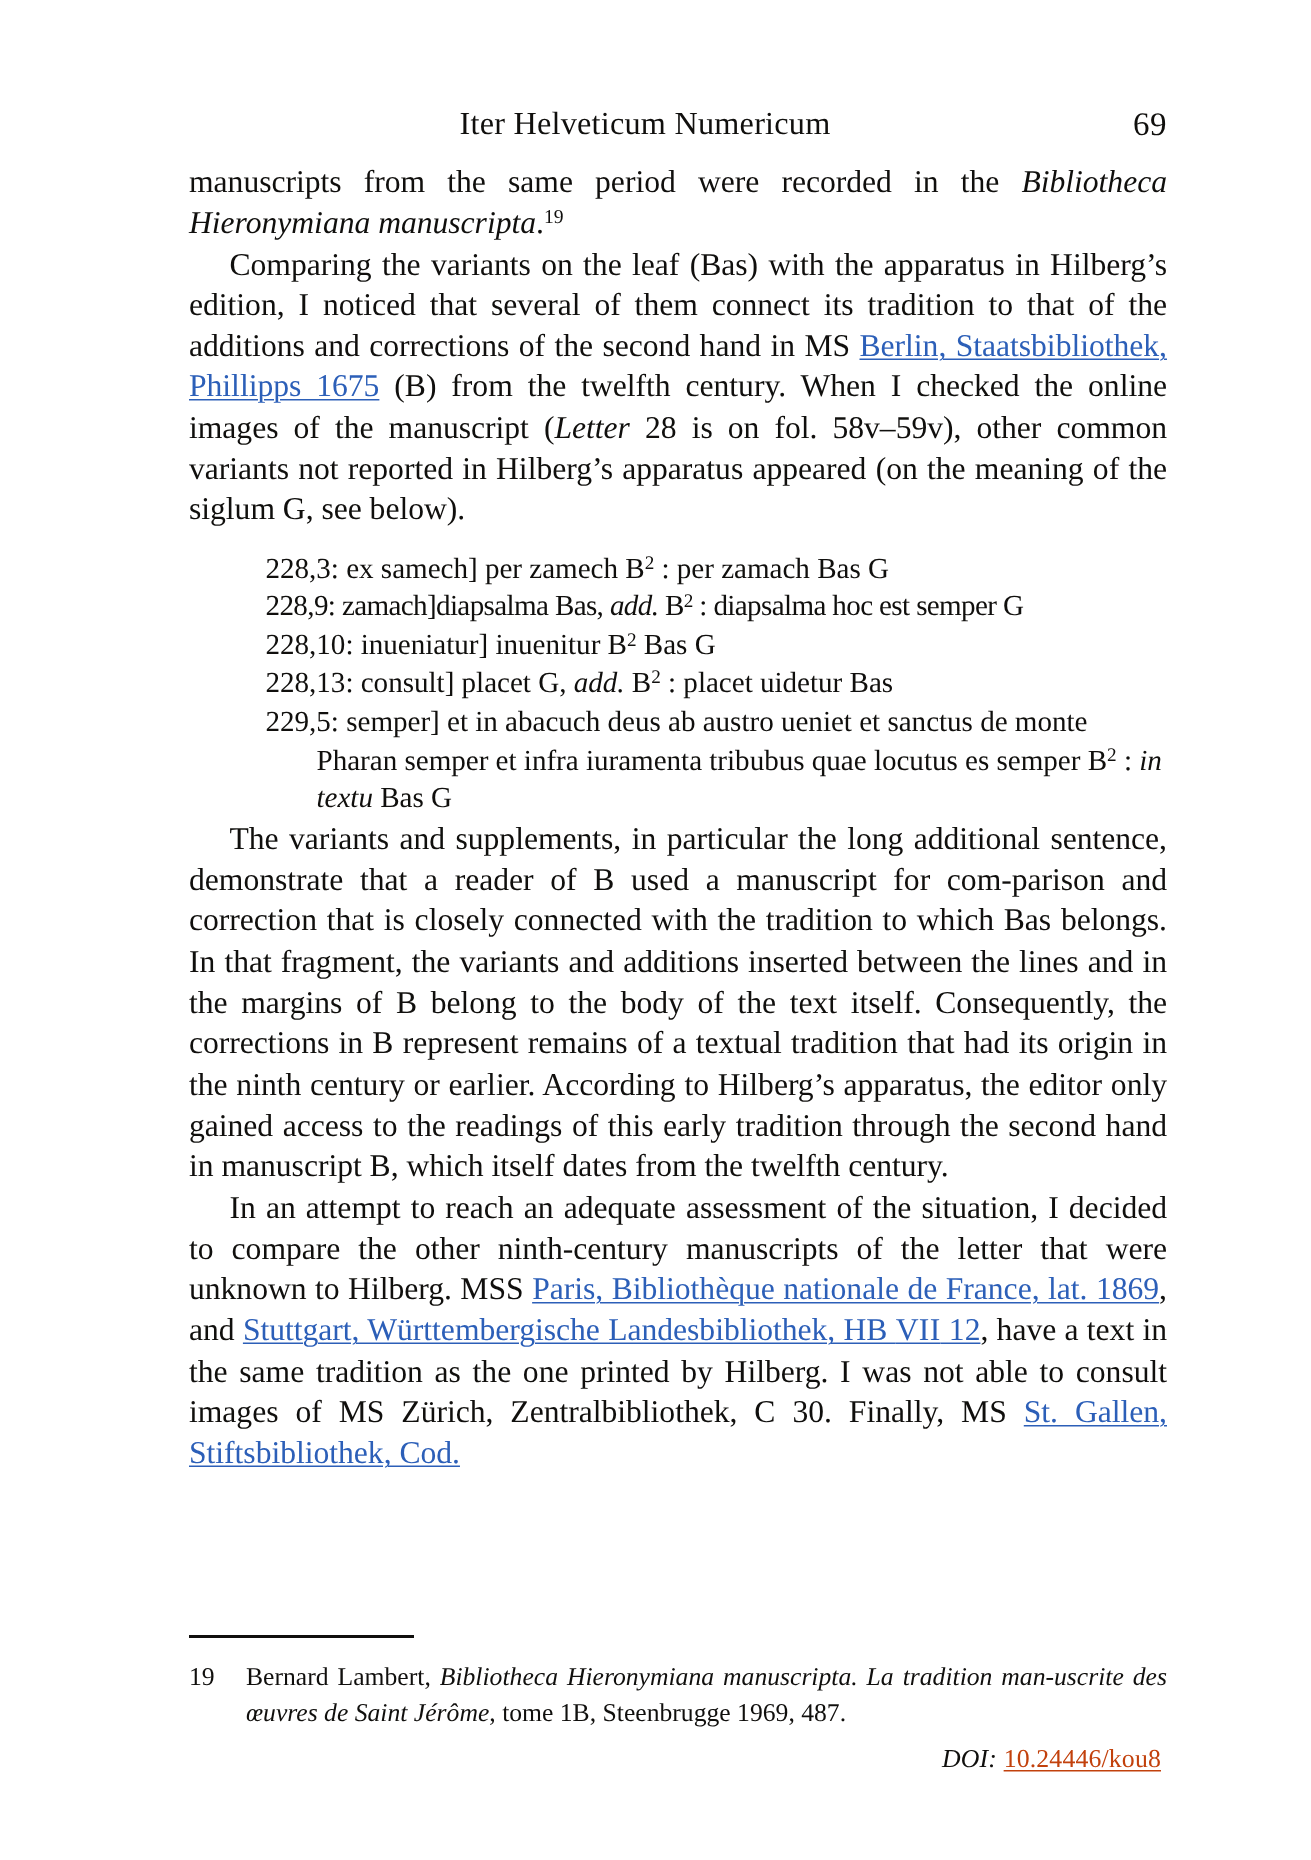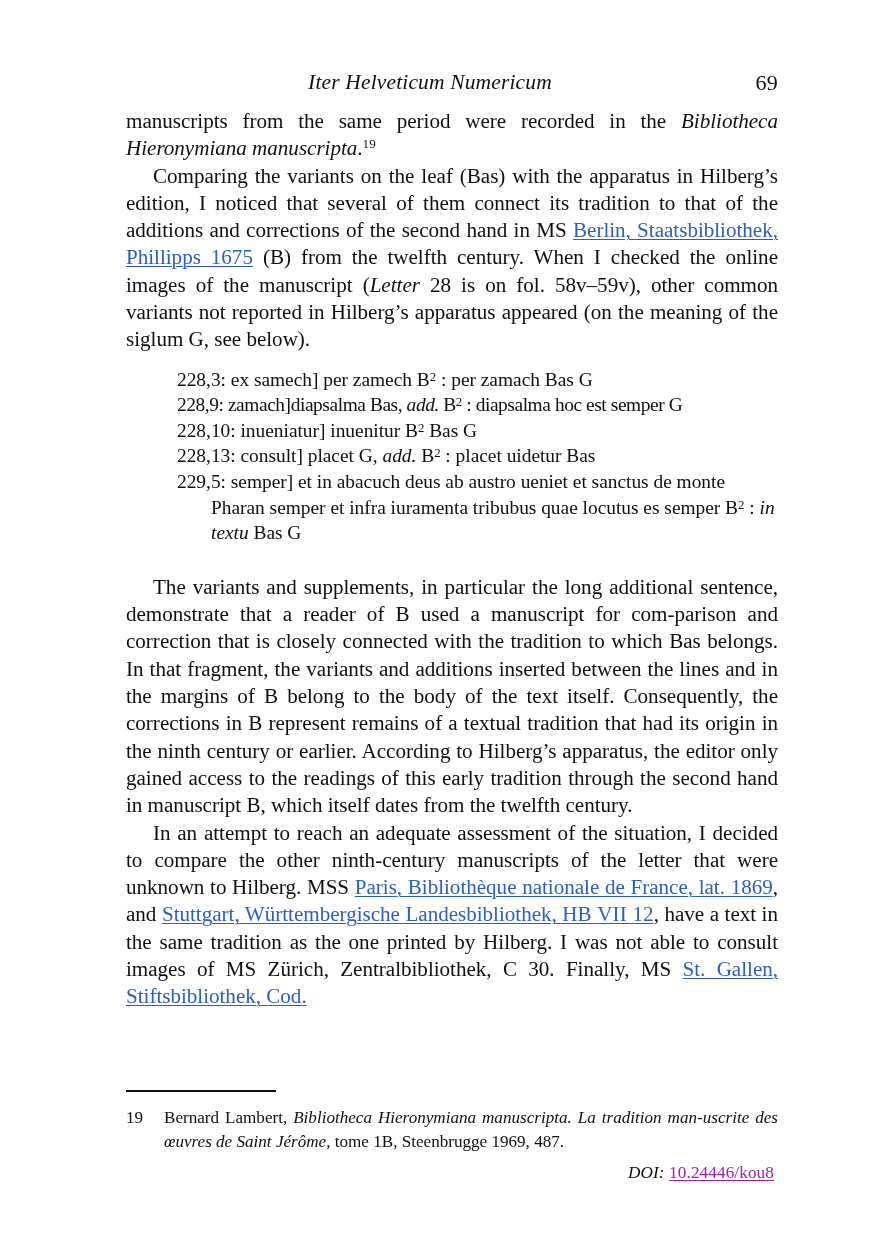--- a/index.html
+++ b/index.html
@@ -29,21 +29,20 @@
     top: 70px;
     width: 652px;
     height: 30px;
   }
   .running-head-title {
     position: absolute;
     left: 0;
     top: 0;
     width: 608px;
     text-align: center;
-    font-style: italic;
     font-size: 21.5px;
     letter-spacing: 0.15px;
   }
   .folio {
     position: absolute;
     right: 0;
     top: 0;
     font-size: 22px;
     font-variant-numeric: oldstyle-nums;
     letter-spacing: 0.3px;
@@ -113,21 +112,21 @@
     text-indent: -34px;
     margin-left: 51px;
     letter-spacing: -0.01px;
     white-space: normal;
   }
   .variants li.tight {
     letter-spacing: -0.42px;
   }
 
   .gap-before { margin-top: 13px; }
-  .gap-after  { margin-bottom: 28px; }
+  .gap-after  { margin-bottom: 0; }
 
   
   .footnote-area {
     position: absolute;
     left: 126px;
     top: 1090px;
     width: 652px;
   }
   .footnote-rule {
     width: 150px;
@@ -155,21 +154,21 @@
     position: absolute;
     right: 100px;
     top: 1163px;
     font-size: 17.2px;
     font-style: italic;
     letter-spacing: 0.1px;
   }
   .doi .doi-value {
     font-style: normal;
     font-variant-numeric: oldstyle-nums;
-    color: #a21caf;
+    color: #c2410c;
     text-decoration: underline;
     text-decoration-thickness: 1px;
     text-underline-offset: 2px;
   }
 </style>
 </head>
 <body>
 
 <div class="page">
 

